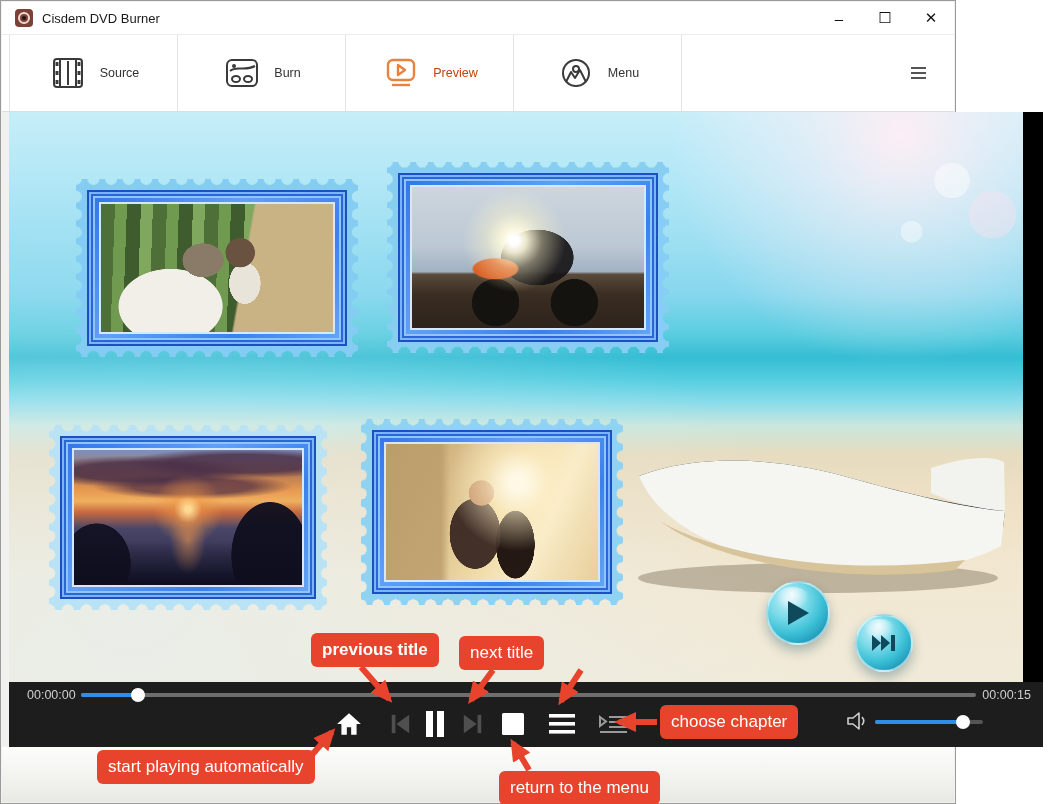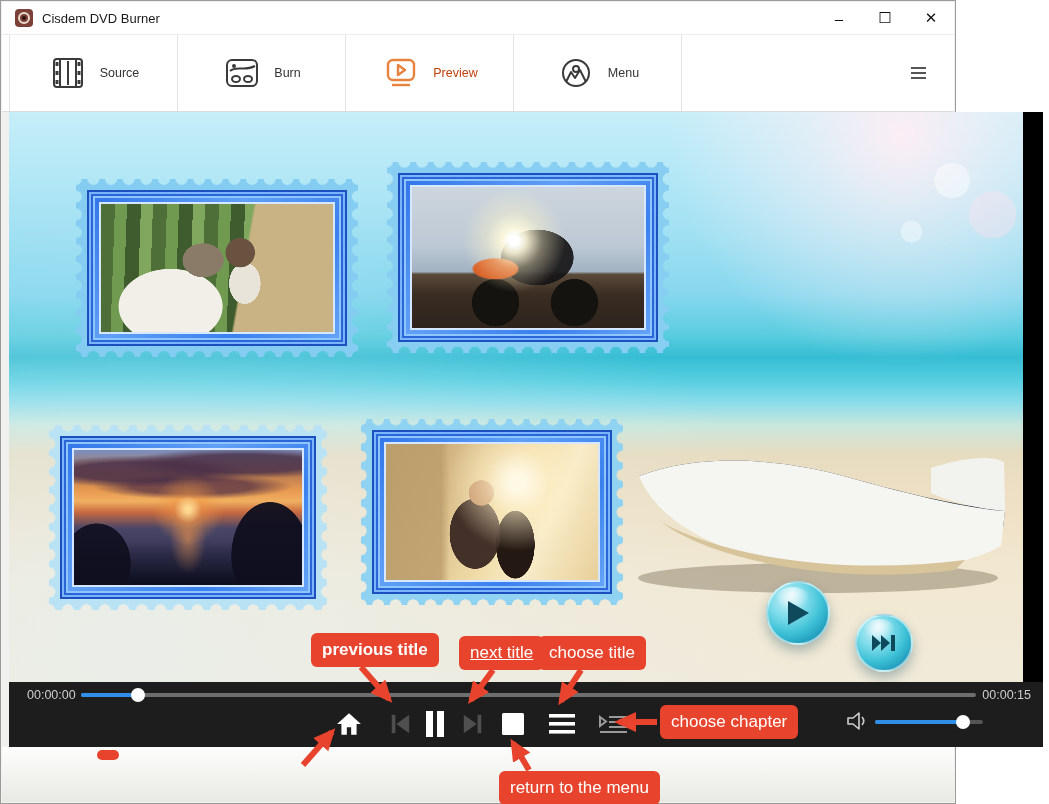--- a/index.html
+++ b/index.html
@@ -345,20 +345,20 @@
       <line x1="360" y1="666" x2="388" y2="698" marker-end="url(#ah)"></line>
       <line x1="492" y1="669" x2="470" y2="699" marker-end="url(#ah)"></line>
       <line x1="580" y1="669" x2="560" y2="700" marker-end="url(#ah)"></line>
       <line x1="656" y1="721" x2="618" y2="721" marker-end="url(#ah)"></line>
       <line x1="302" y1="764" x2="331" y2="731" marker-end="url(#ah)"></line>
       <line x1="528" y1="769" x2="512" y2="742" marker-end="url(#ah)"></line>
     </g>
   </svg>
 
   <div class="note" style="left:310px; top:632px;font-weight:bold;">previous title</div>
-  <div class="note" style="left:458px; top:635px;text-decoration:underline;">next title</div>
-  <div class="note" style="left:537px; top:635px;">choose title</div>
+  <div class="note" style="left:458px; top:635px;">next title</div>
   <div class="note" style="left:659px; top:704px;">choose chapter</div>
   <div class="note" style="left:96px; top:749px;">
+    <div>start playing automatically</div>
   </div>
   <div class="note" style="left:498px; top:770px;">return to the menu</div>
 
 </div>
 
 </body></html>

